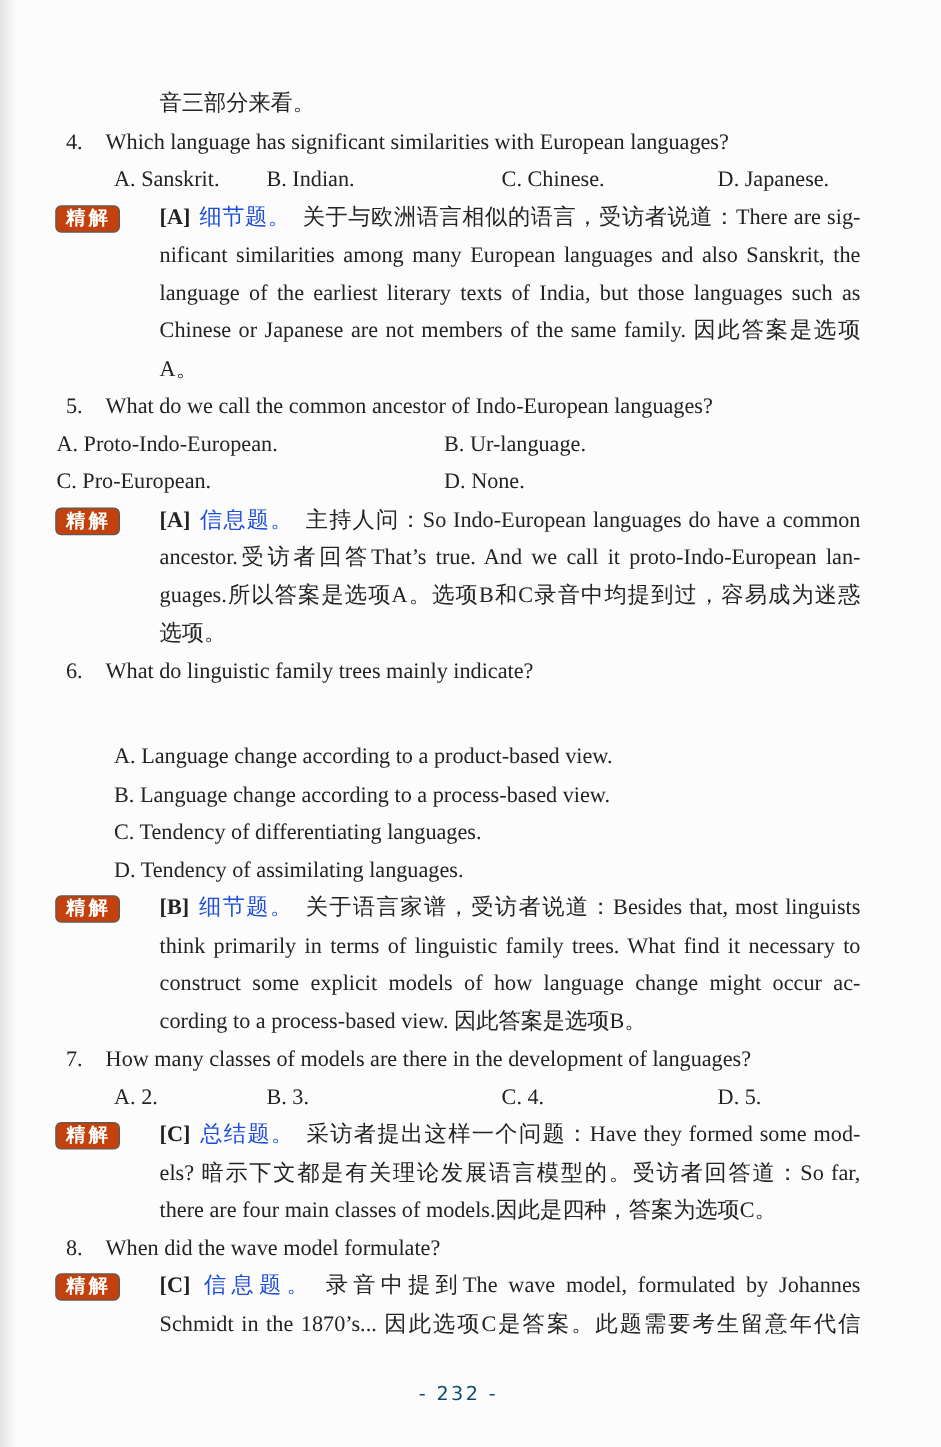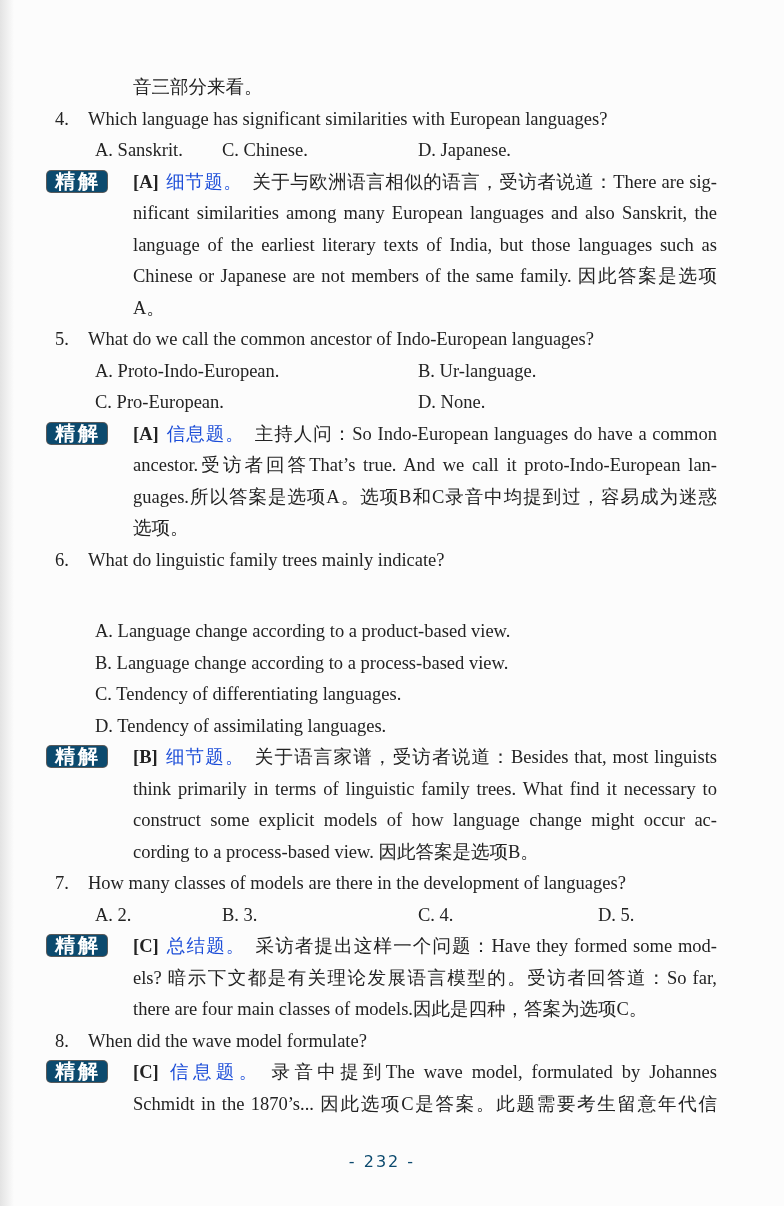--- a/index.html
+++ b/index.html
@@ -30,35 +30,34 @@
   .q-num { width: 33px; flex: 0 0 33px; margin-left: 8px; }
   .q-text { flex: 1; }
 
   
   .opts4 {
     margin-left: 48px;
     display: grid;
     grid-template-columns: 127px 196px 180px 1fr;
   }
   .opts2 {
-    margin-left: 48px;
     display: grid;
     grid-template-columns: 323px 1fr;
   }
   .optsv { margin-left: 48px; margin-top: 40px; }
 
   
   .expl { display: flex; }
   .expl-badge-col { width: 86px; flex: 0 0 86px; }
   .badge {
     display: inline-block;
     margin-top: 4px;
-    background: #0c4a6e;
+    background: #c2410c;
     color: #ffffff;
-    font-size: 20px;
+    font-size: 16px;
     font-weight: bold;
     line-height: 19px;
     letter-spacing: 3px;
     padding: 1px 6px 1px 8px;
     border-radius: 4px;
     box-shadow: 0 0 0 1px #5a5a5a;
   }
   .expl-text { flex: 1; min-width: 0; }
   .line { min-height: 31.5px; }
   .line.stretch { text-align: justify; text-align-last: justify; }
@@ -82,20 +81,21 @@
 <div class="page">
 
   <div class="intro-line">音三部分来看。</div>
 
   <div class="q-row">
     <div class="q-num">4.</div>
     <div class="q-text">Which language has significant similarities with European languages?</div>
   </div>
   <div class="opts4">
     <div>A. Sanskrit.</div>
+    <div>B. Indian.</div>
     <div>C. Chinese.</div>
     <div>D. Japanese.</div>
   </div>
 
   <div class="expl">
     <div class="expl-badge-col">
       <span class="badge">精解</span>
     </div>
     <div class="expl-text">
       <div class="line stretch">

